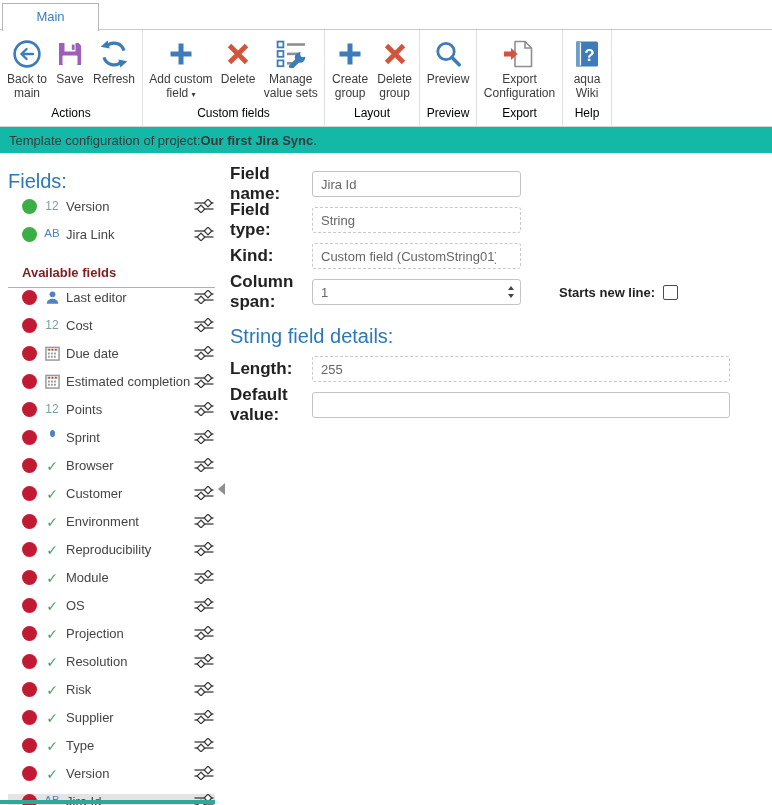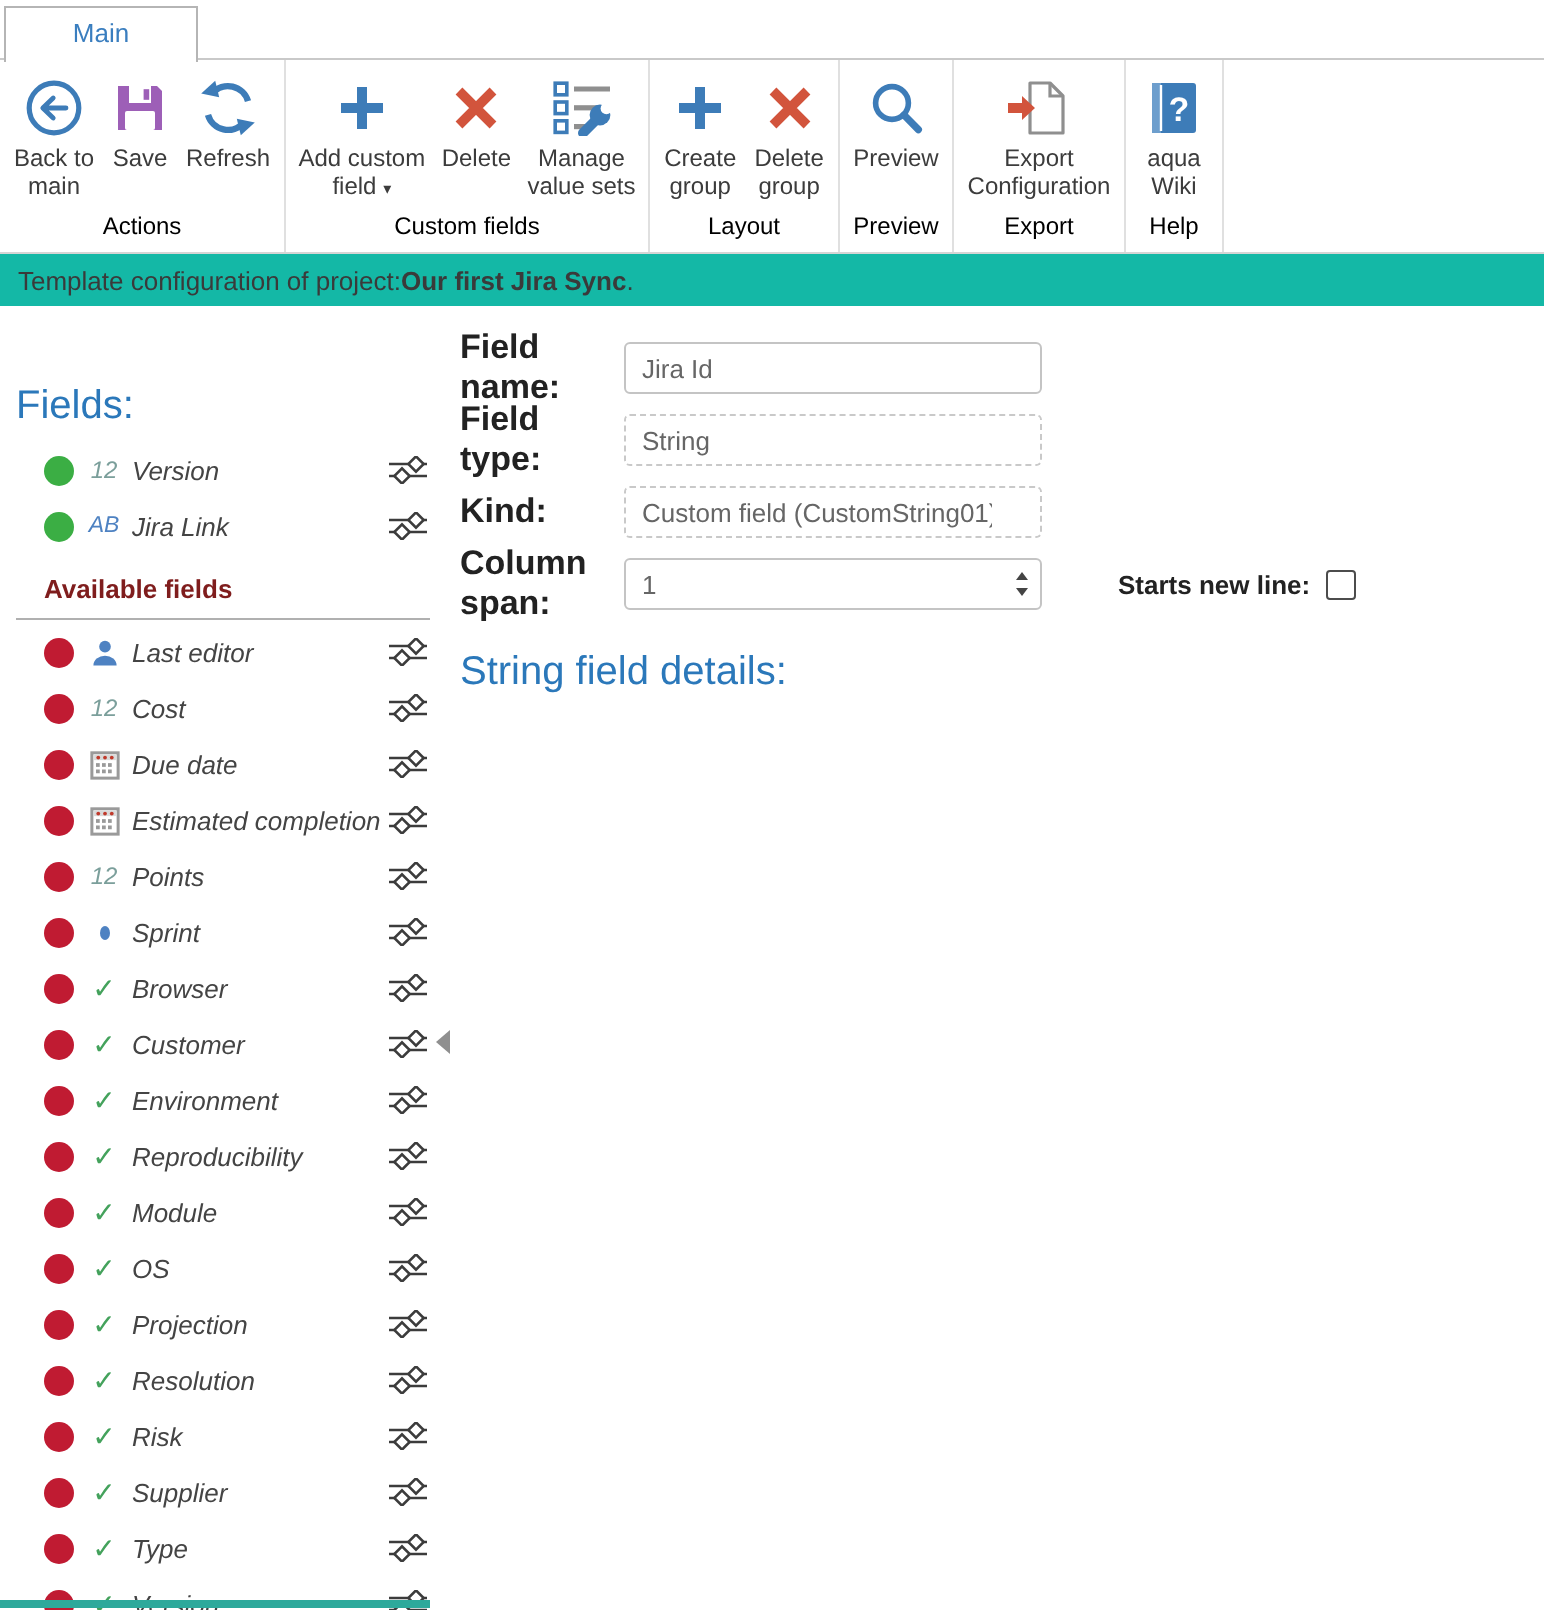--- a/index.html
+++ b/index.html
@@ -26,23 +26,23 @@
   .rbtn { display:flex; flex-direction:column; align-items:center; padding:1px 2px; cursor:pointer; }
   .ricon { height:38px; display:flex; align-items:center; justify-content:center; }
   .rlabel { font-size:12px; line-height:13.5px; color:#3c3c3c; text-align:center; white-space:nowrap; }
   .rlabel .caret { font-size:8px; color:#3c3c3c; }
   .rgroup-label { height:22px; line-height:19px; text-align:center; color:#000000; font-size:12px; }
   
   #titlebar { height:26px; background:#14b8a6; display:flex; align-items:center; padding-left:9px; font-size:13px; color:#3a3a3a; }
   #titlebar b { font-weight:bold; }
   
   #content { display:flex; height:651px; position:relative; }
-  #sidebar { width:225px; flex:none; position:relative; padding-top:5px;margin-top:32px; }
+  #sidebar { width:225px; flex:none; position:relative; padding-top:15px; }
   .side-title { margin:2px 0 6px 8px; color:#2b78ba; font-size:20px; font-weight:normal; }
-  .srow { height:28px; display:flex; align-items:center; margin-left:8px; width:207px; cursor:pointer;font-style:italic; }
+  .srow { height:28px; display:flex; align-items:flex-start; margin-left:8px; width:207px; cursor:pointer; }
   .srow.selected { background:#e4e4e4; }
   .dot { width:15px; height:15px; border-radius:50%; margin-left:14px; flex:none; }
   .dot.green { background:#3bae44; } .dot.red { background:#c01b32; }
   .ticon { width:24px; margin-left:3px; flex:none; display:flex; align-items:center; justify-content:center; }
   .g-num { color:#7b9f9b; font-size:12px; }
   .g-ab  { color:#4e82c2; font-size:11.5px; }
   .g-check { color:#44a25c; font-size:14px; font-weight:bold; }
   .sprint-dot { width:5px; height:7px; border-radius:50%; background:#4e82c2; display:inline-block; }
   .slabel { flex:1; margin-left:2px; color:#444; font-size:13px; white-space:nowrap; overflow:hidden; }
   .handle { flex:none; width:22px; display:flex; justify-content:center; cursor:grab; }
@@ -606,14 +606,24 @@
               <div class="sp up"></div>
               <div class="sp dn"></div>
             </div></div>
           <div class="snl">
             <span class="snl-label">Starts new line:</span>
             <input type="checkbox" style="">
           </div>
         </div>
       </div>
     <div class="details-head">String field details:</div>
+    <div id="details-rows">
+        <div class="frow">
+          <div class="flabel">Length:</div>
+          <div class="finwrap"><input type="text" class="fin ro wide" readonly="" value="255" style=""></div>
+        </div>
+        <div class="frow">
+          <div class="flabel">Default value:</div>
+          <div class="finwrap"><input type="text" class="fin wide" style=""></div>
+        </div>
+      </div>
   </div>
 </div>
 
 </body></html>

